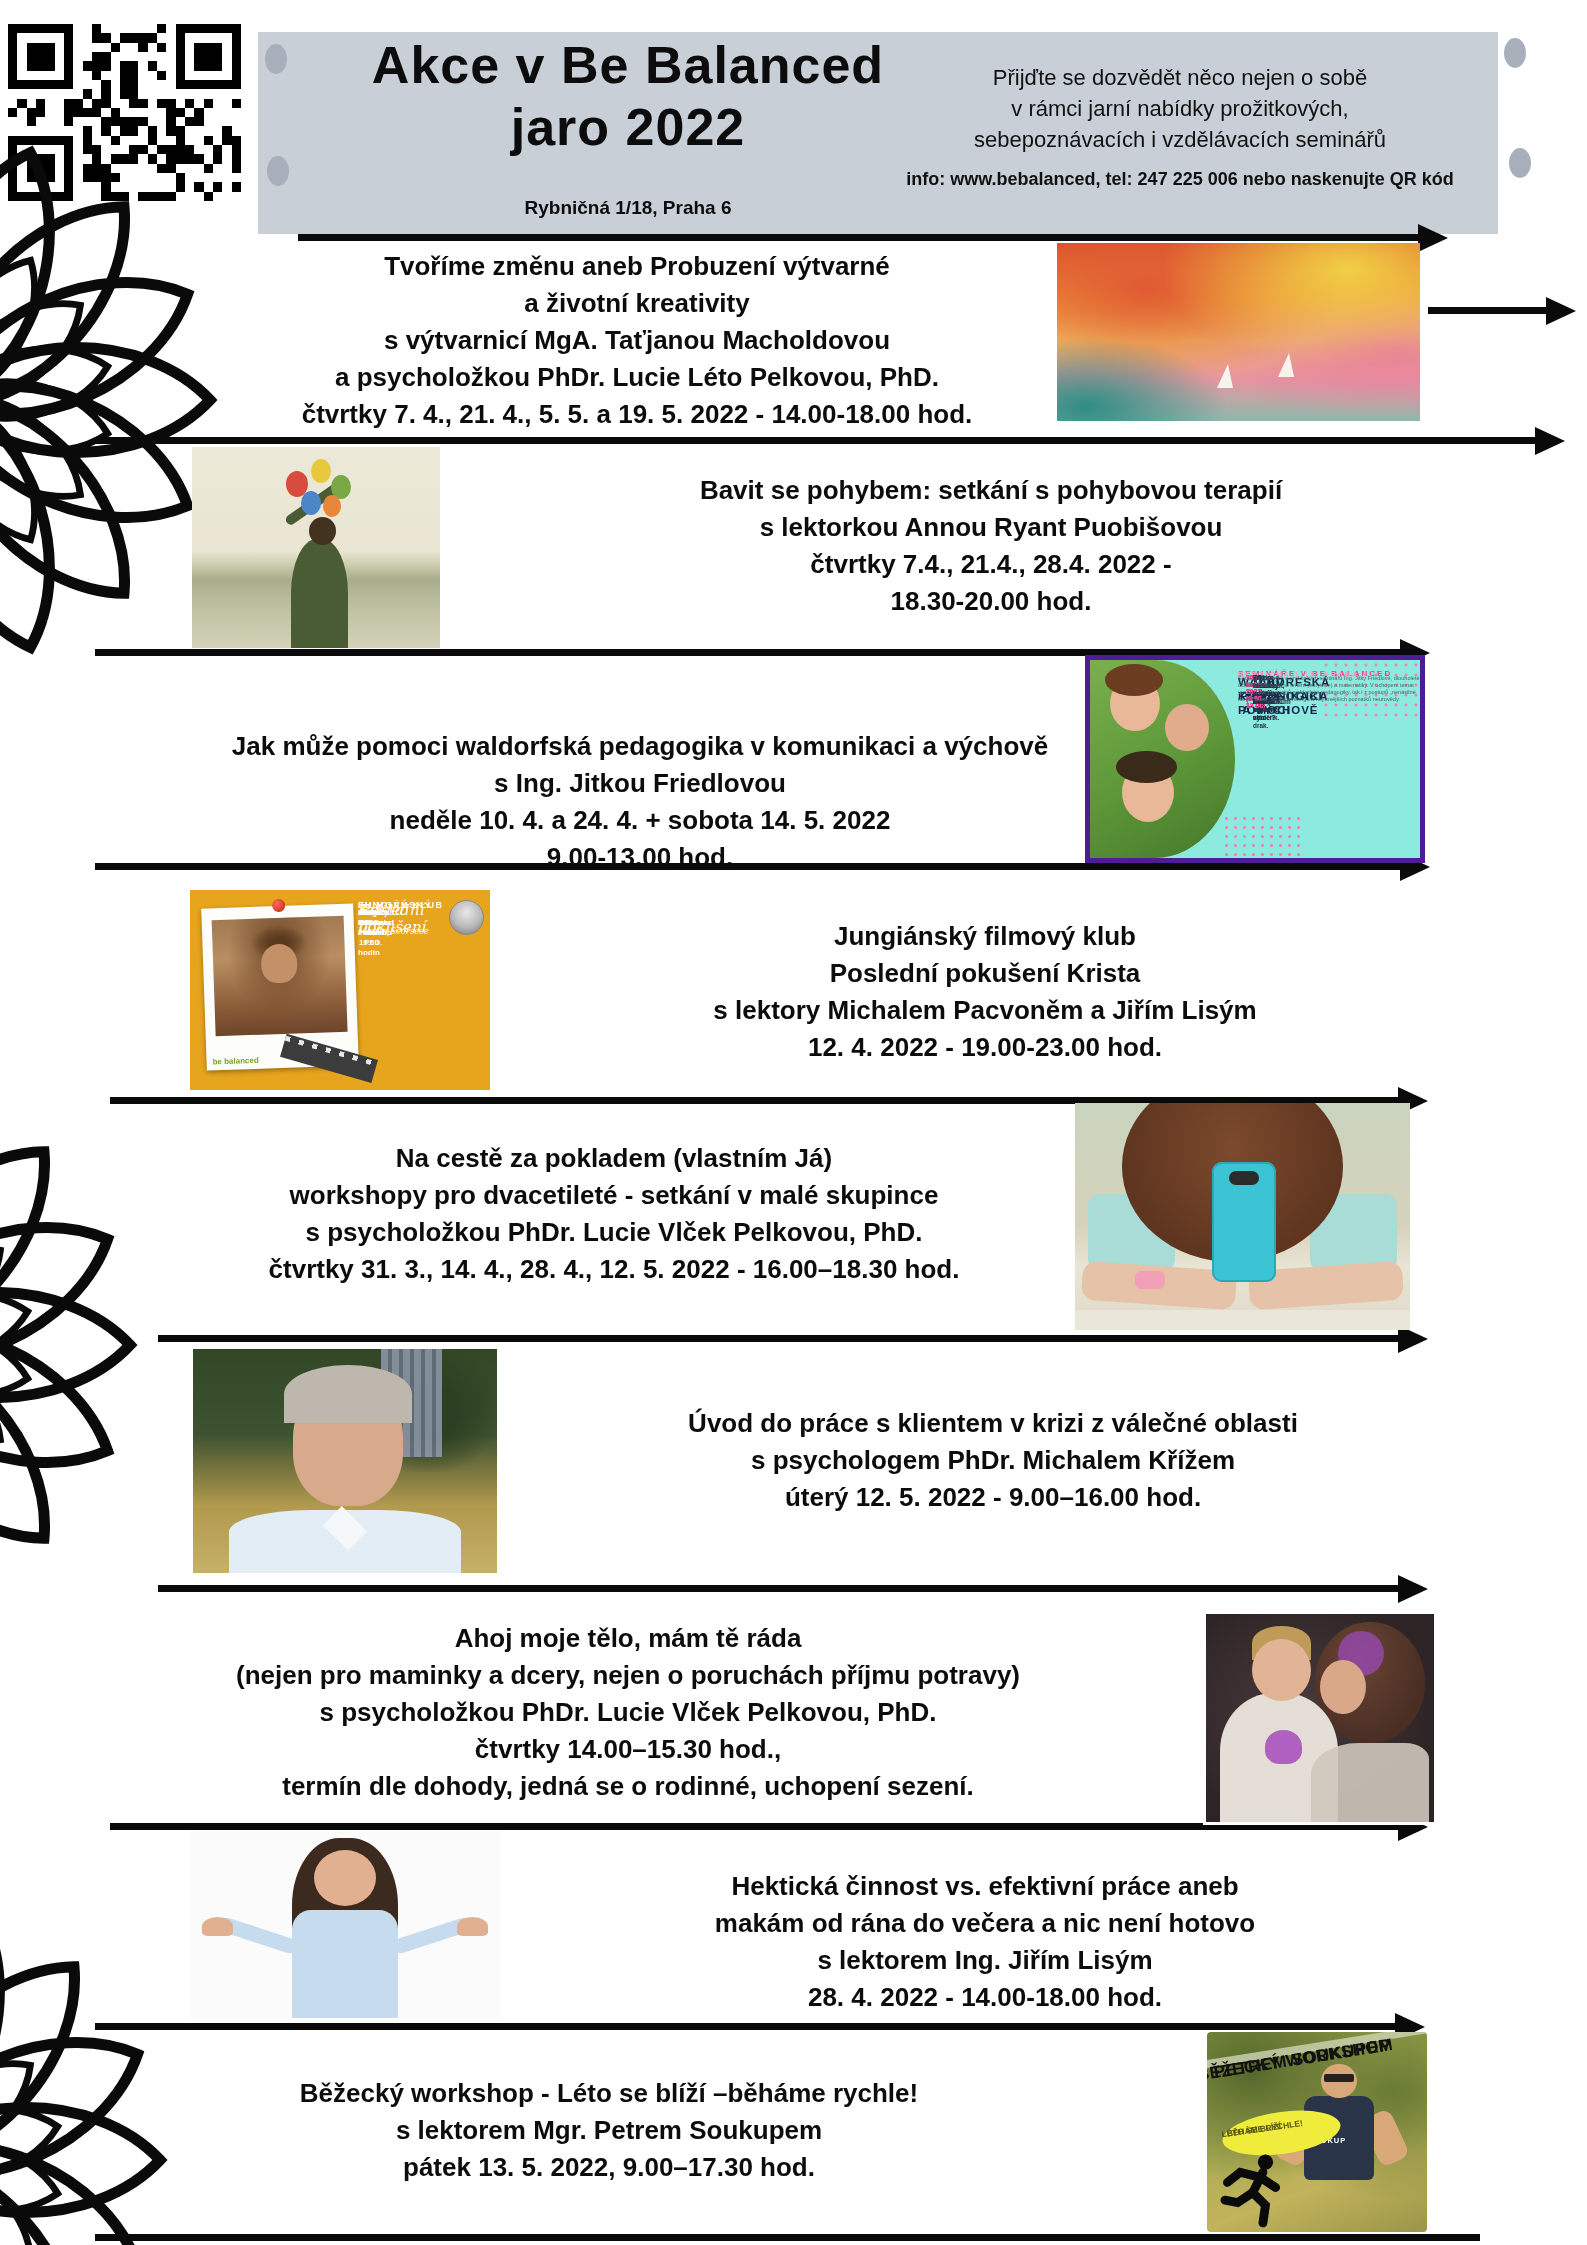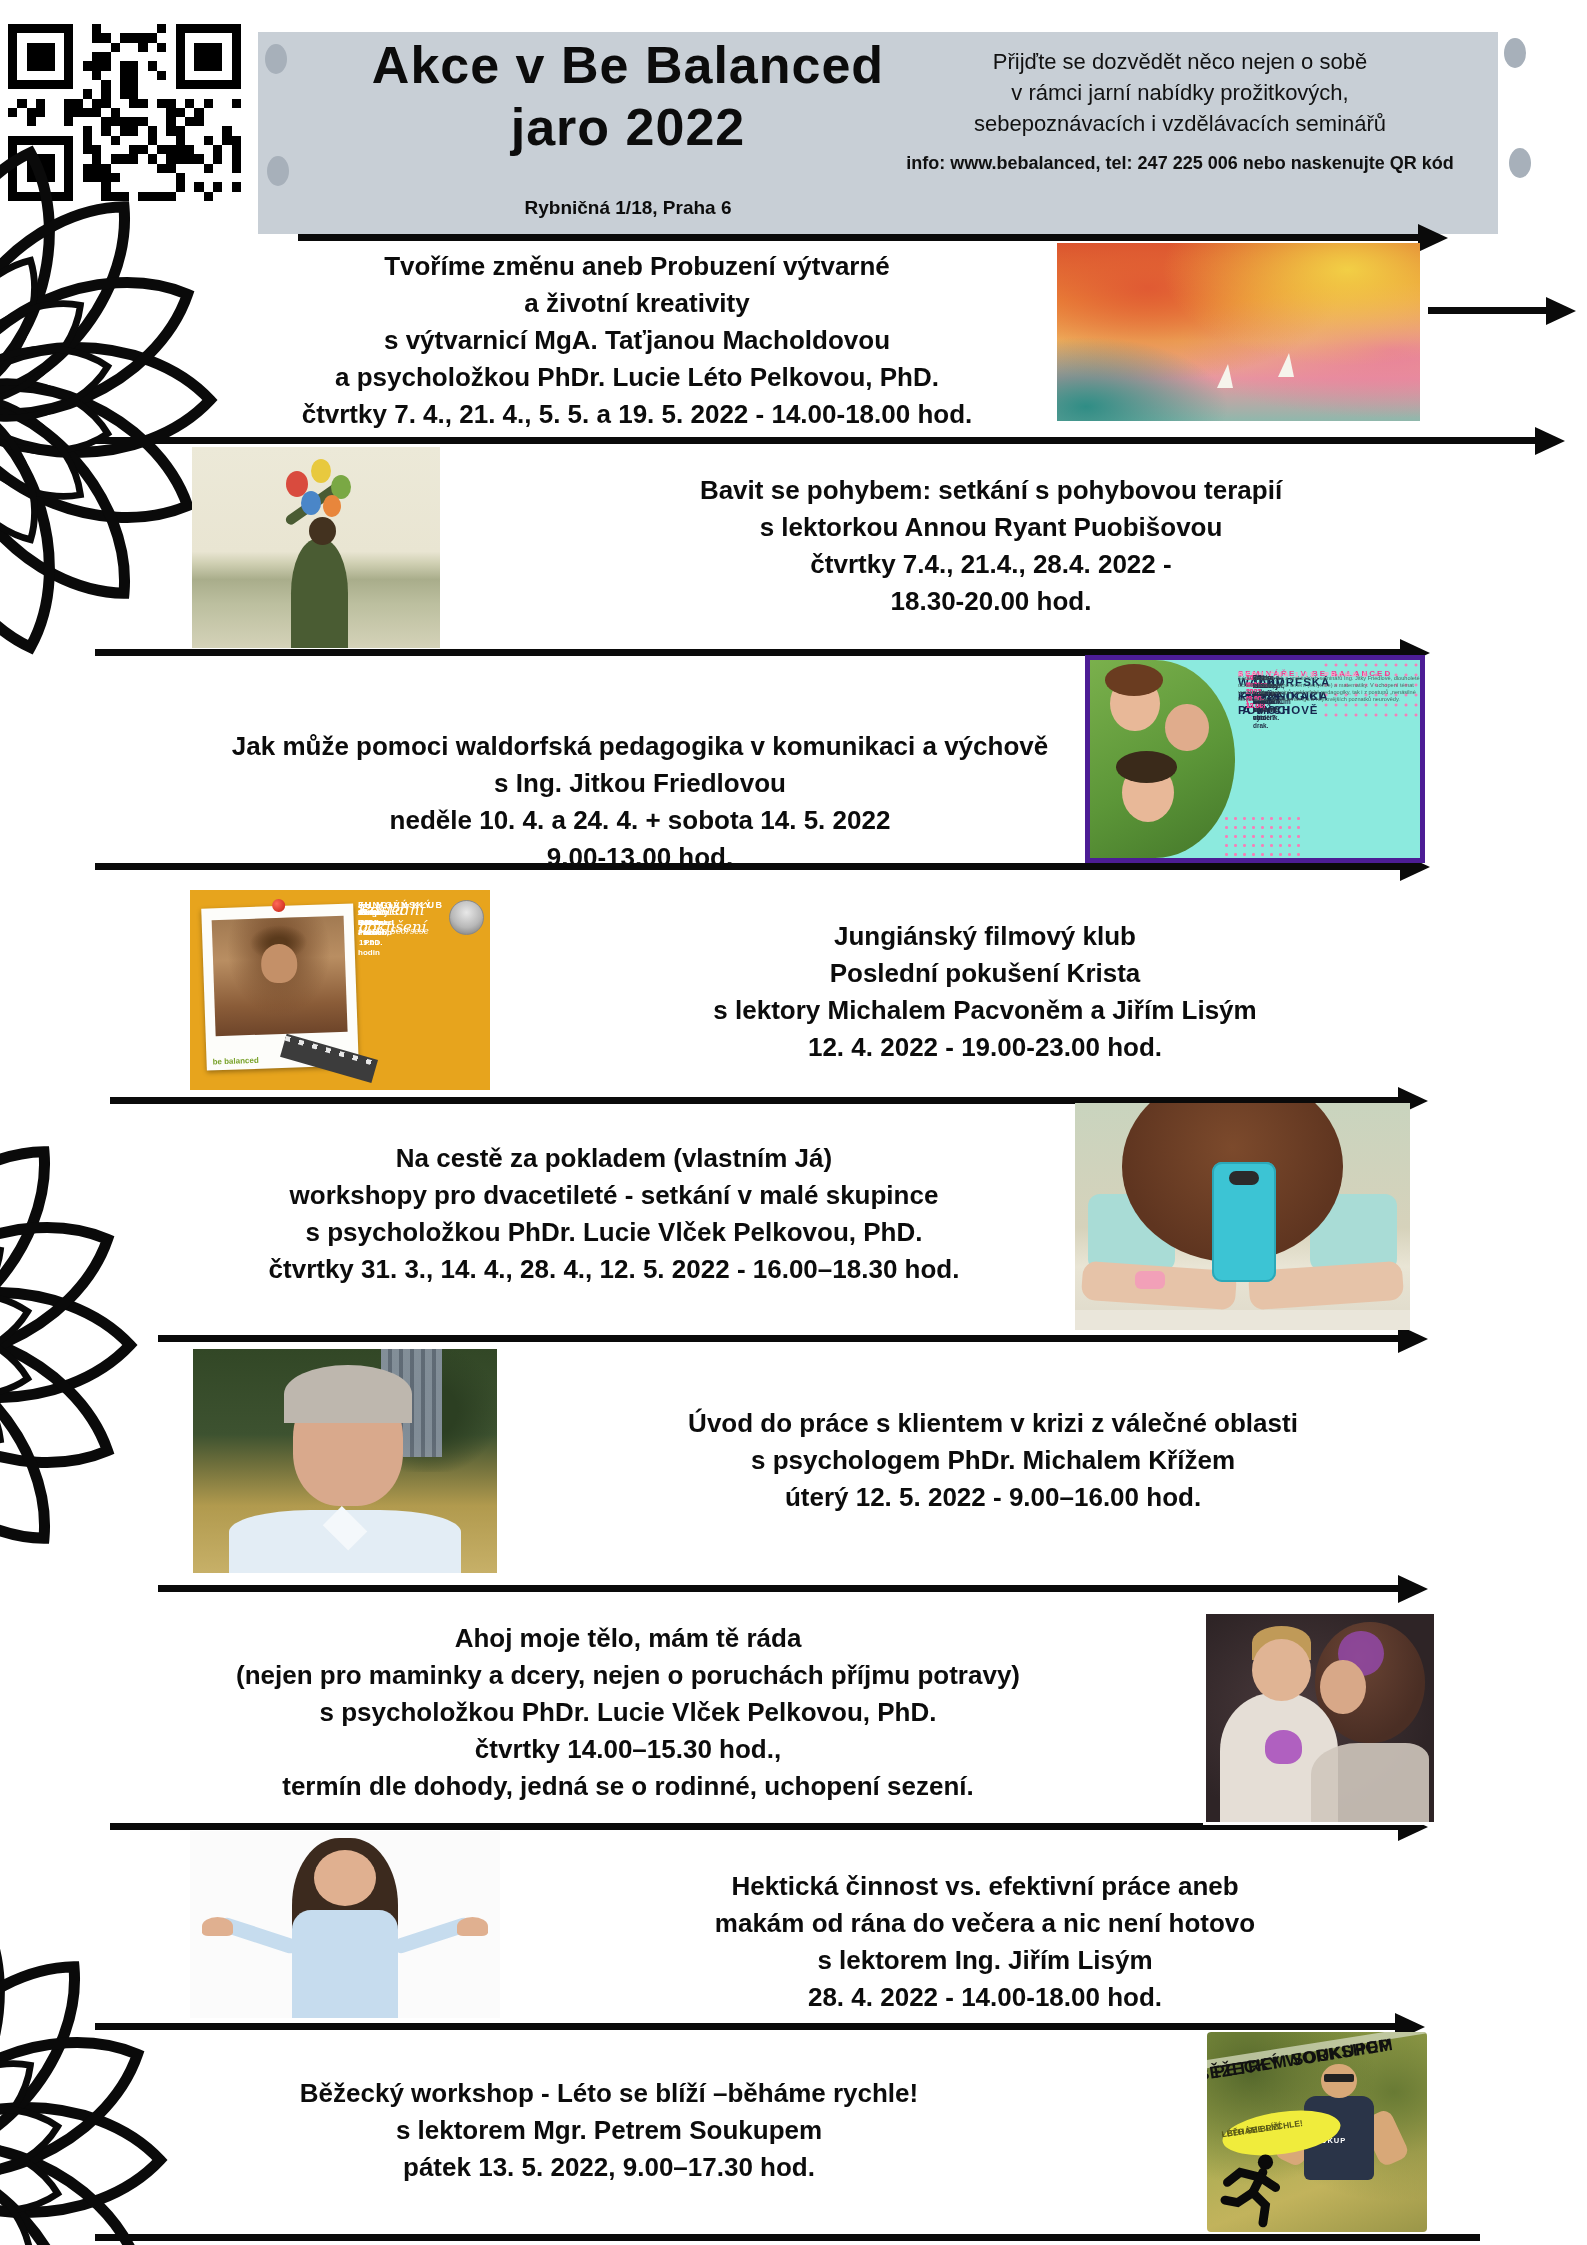--- a/index.html
+++ b/index.html
@@ -4,21 +4,21 @@
 <style>
   html,body{margin:0;padding:0;background:#ffffff;}
   body{font-family:"Liberation Sans",sans-serif;}
   .page{position:relative;width:1587px;height:2245px;background:#fff;overflow:hidden;}
 
   
   .hdr-box{position:absolute;left:258px;top:32px;width:1240px;height:202px;background:#c8cfd6;}
   .hdr-title{position:absolute;left:278px;top:34px;width:700px;text-align:center;color:#0c0c0c;}
   .hdr-title .t1,.hdr-title .t2{font-size:52px;line-height:62px;font-weight:700;letter-spacing:1px;}
   .hdr-addr{position:absolute;left:278px;top:197px;width:700px;text-align:center;font-size:19px;font-weight:700;color:#0c0c0c;}
-  .hdr-right{position:absolute;left:900px;top:46px;width:560px;text-align:center;color:#111;}
+  .hdr-right{position:absolute;left:900px;top:62px;width:560px;text-align:center;color:#111;}
   .hdr-tagline{font-size:22px;line-height:31px;font-weight:500;}
   .hdr-info{margin-top:14px;font-size:18px;font-weight:700;}
   .dot{position:absolute;width:22px;height:30px;border-radius:50%;background:#a7b0ba;}
 
   
   .sep{position:absolute;height:7px;background:#0a0a0a;}
   .sep::after{content:"";position:absolute;right:-30px;top:-10px;width:0;height:0;
     border-left:30px solid #0a0a0a;border-top:14px solid transparent;border-bottom:14px solid transparent;}
   .sep.noarrow::after{display:none;}
 

